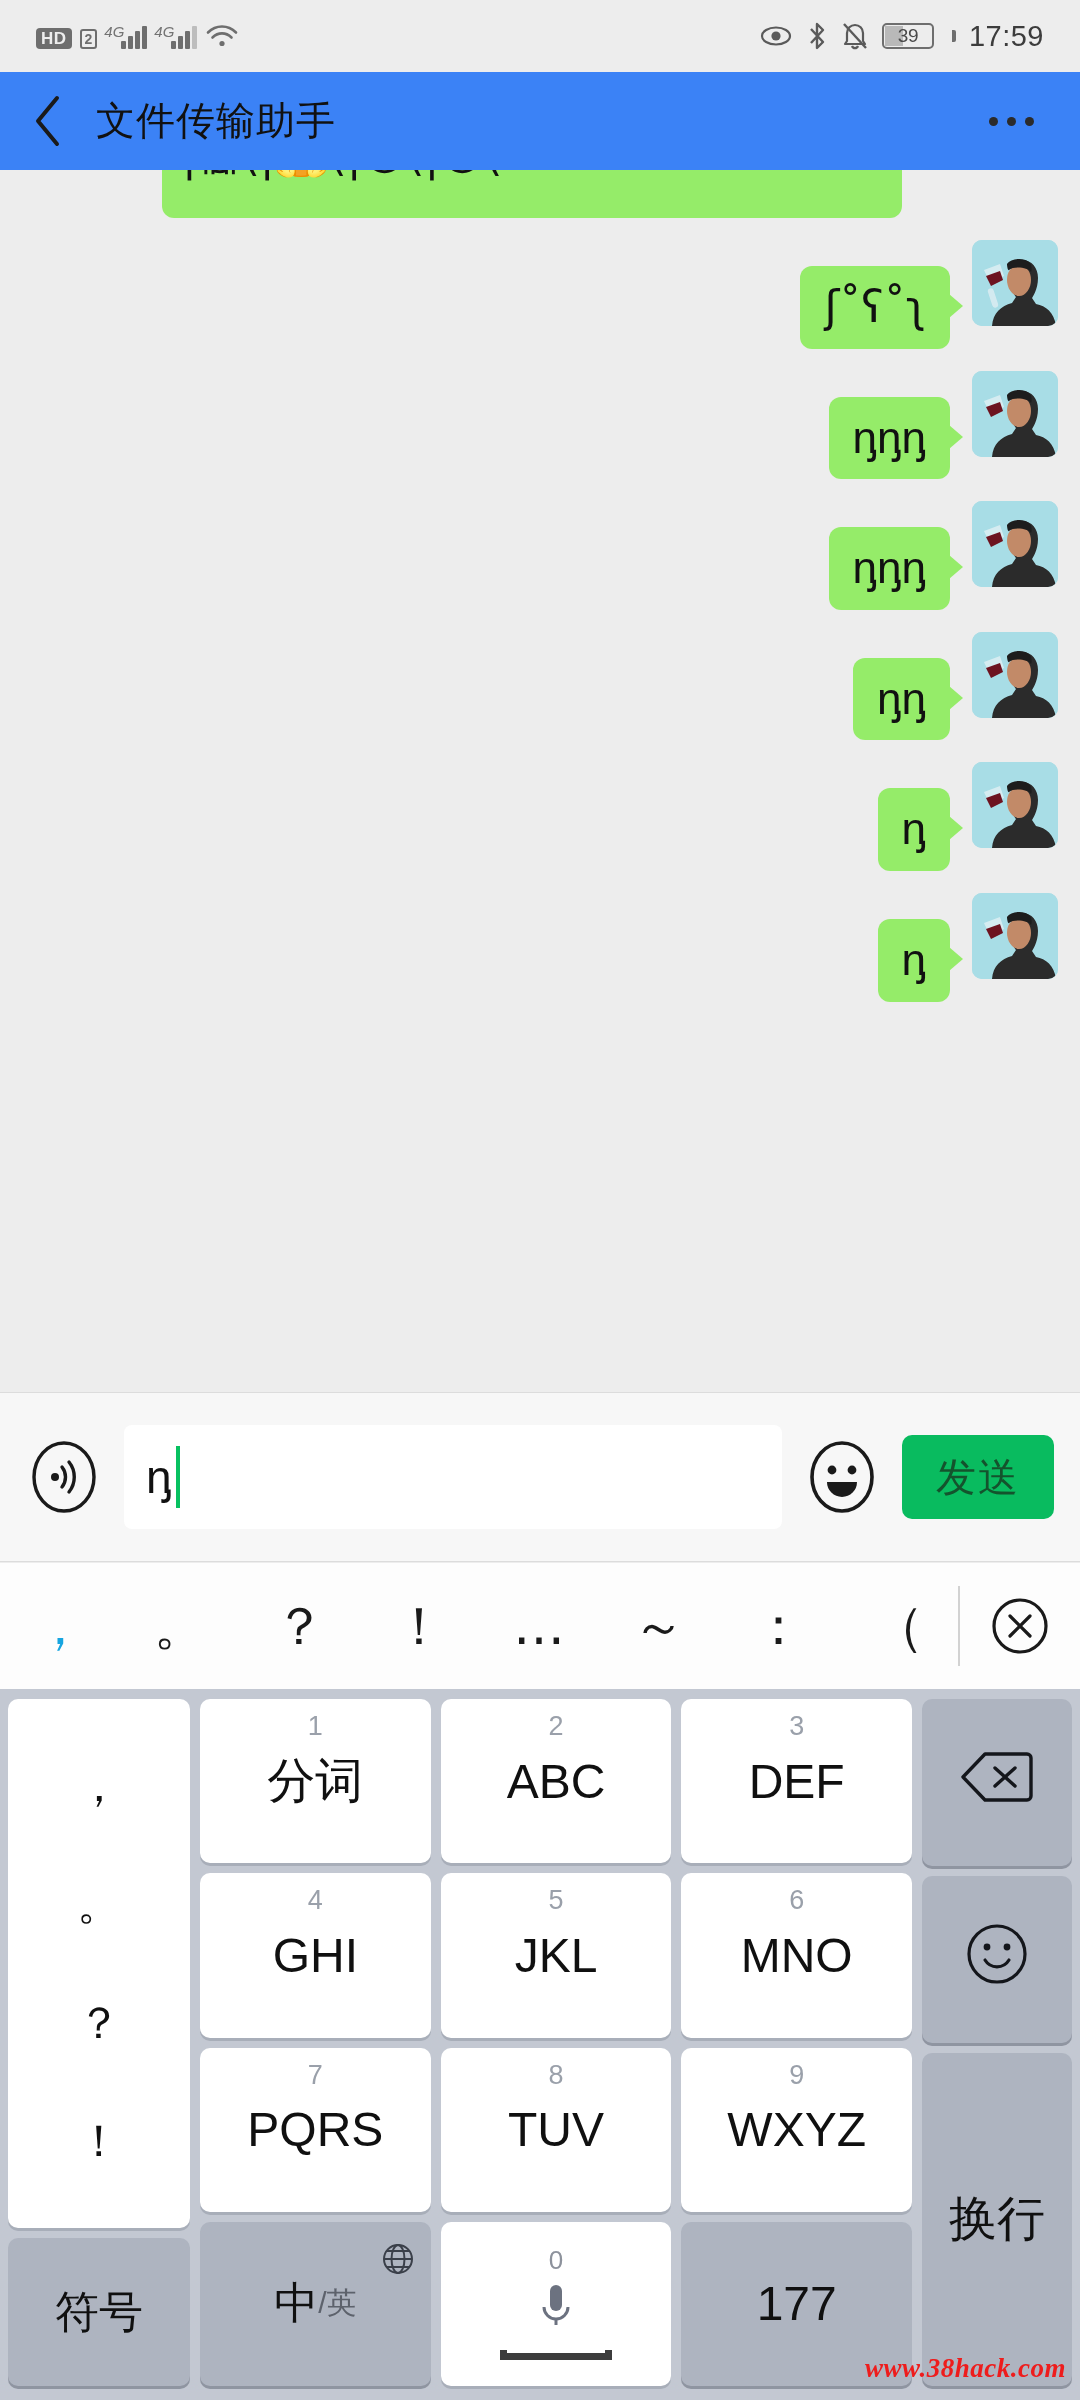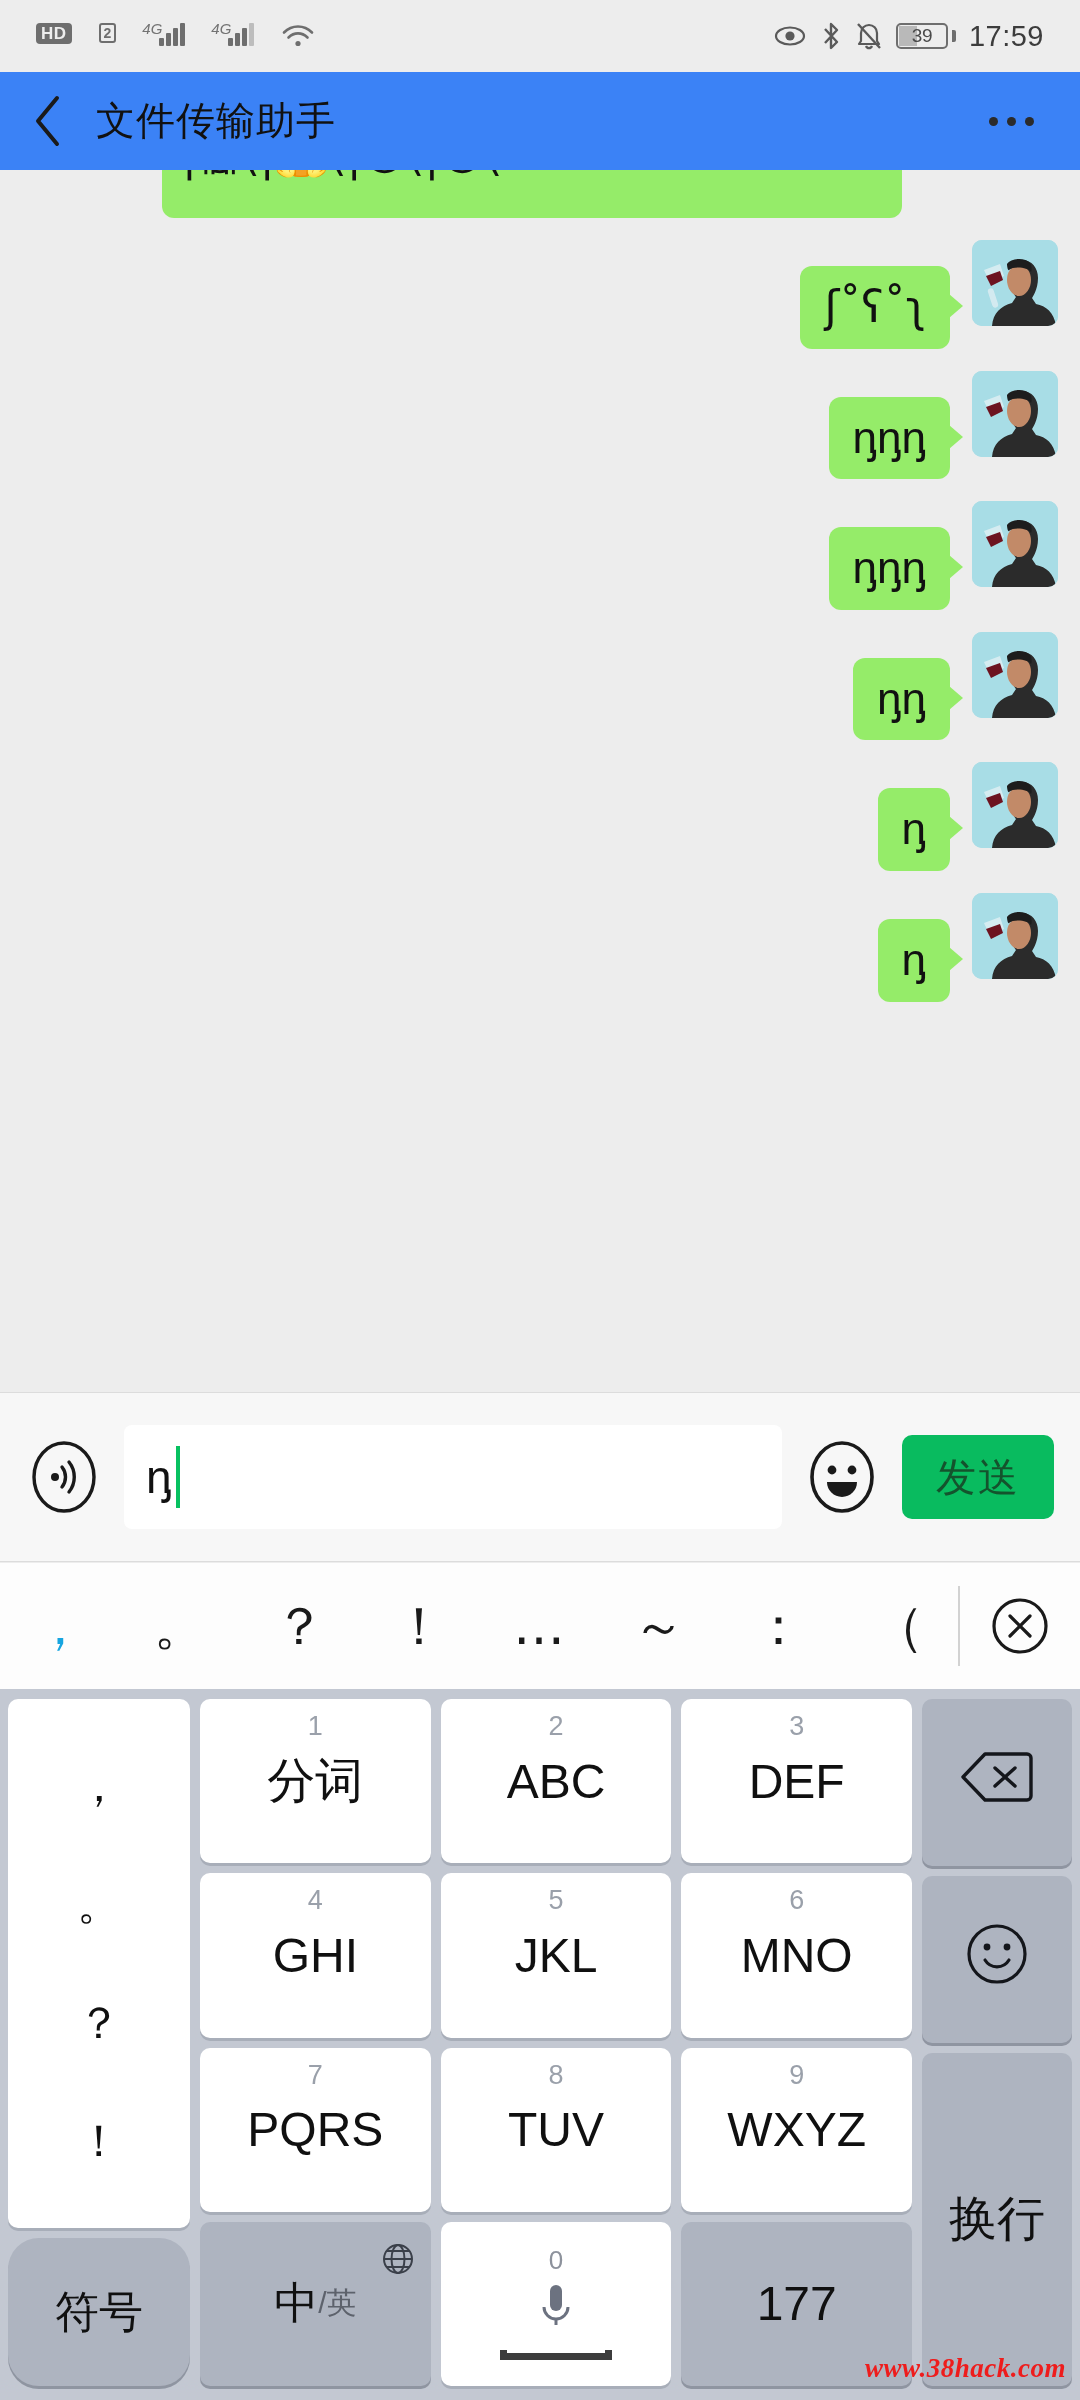--- a/index.html
+++ b/index.html
@@ -10,39 +10,39 @@
     overflow: hidden;
   }
   #screen { position: relative; width: 1080px; height: 2400px; background: #ededed; }
 
   
   .statusbar {
     position: absolute; left: 0; top: 0; width: 1080px; height: 72px;
     display: flex; align-items: center; justify-content: space-between;
     padding: 0 36px; background: #ededed; color: #5a5a5a;
   }
-  .sb-left { display: flex; align-items: flex-start; gap: 27px; }
+  .sb-left { display: flex; align-items: flex-end; gap: 8px; }
   .sb-right { display: flex; align-items: center; gap: 13px; }
   .hd-badge {
     background: #6e6e6e; color: #ededed; font-size: 17px; font-weight: bold;
     border-radius: 4px; padding: 2px 5px; letter-spacing: .5px; line-height: 1;
   }
   .sim2 {
     border: 2px solid #6e6e6e; color: #6e6e6e; font-size: 14px; font-weight: bold;
     border-radius: 3px; padding: 1px 3px; line-height: 1;
   }
   .sig { display: flex; align-items: flex-end; gap: 2px; position: relative; padding-left: 16px; }
   .sig .g { font-size: 15px; position: absolute; left: -1px; top: -3px; color: #737373; font-style: italic; }
   .sig i { display: block; width: 5px; background: #6e6e6e; border-radius: 1px; }
   .sig i:nth-child(2){height:8px}.sig i:nth-child(3){height:13px}
   .sig i:nth-child(4){height:18px}.sig i:nth-child(5){height:23px}
   .sig.dim i:nth-child(5){ background:#bdbdbd; }
   .icn { color: #5a5a5a; display: inline-flex; align-items: center; }
   .batt {
-    display:flex; align-items:center; gap:4px;
+    display:flex; align-items:center; gap:18px;
   }
   .batt-body {
     width: 52px; height: 26px; border: 2px solid #6e6e6e; border-radius: 5px;
     display:flex; align-items:center; justify-content:center; position:relative; overflow:hidden;
   }
   .batt-fill { position:absolute; left:1px; top:1px; bottom:1px; width:38%; background:#b9b9b9; }
   .batt-num { position:relative; font-size:19px; color:#4a4a4a; font-weight:500; letter-spacing:-.5px; }
   .batt-tip { width:4px; height:12px; background:#6e6e6e; border-radius:0 2px 2px 0; }
   .clock { font-size: 29px; color: #3c3c3c; letter-spacing: .5px; }
 
@@ -144,21 +144,21 @@
   }
   .punct-key {
     flex:1 1 auto; flex-direction:column; justify-content:space-around;
     padding:28px 0; font-size:44px; font-family:"DejaVu Sans", sans-serif;
   }
   .punct-key span { line-height:1; display:block; }
   .kb-mid .mrow { flex:1 1 0; display:flex; gap:10px; }
   .kb-mid .mrow .key { flex:1 1 0; }
   .kb-right .key { flex:1 1 0; }
   .kb-right .key.tall2 { flex:2 2 0; }
-  .kb-left .key.sym { flex:0 0 148px; font-size:44px;border-radius:31px; }
+  .kb-left .key.sym { flex:0 0 148px; font-size:44px; }
   .key.cn-en { position:relative; font-size:44px; }
   .key.cn-en .sub { font-size:30px; color:#5d626c; }
   .key.cn-en .globe { position:absolute; top:14px; right:16px; }
   .space-key { flex-direction:column; gap:8px; }
   .space-key .zero { font-size:26px; color:#8d929c; line-height:1; }
   .space-bar { width:112px; height:10px; border-bottom:7px solid #3c3c3c;
                border-left:7px solid #3c3c3c; border-right:7px solid #3c3c3c; }
   .watermark {
     position:absolute; right:14px; bottom:16px; color:#ee1c1c;
     font-size:27px; font-weight:bold; font-style:italic;

